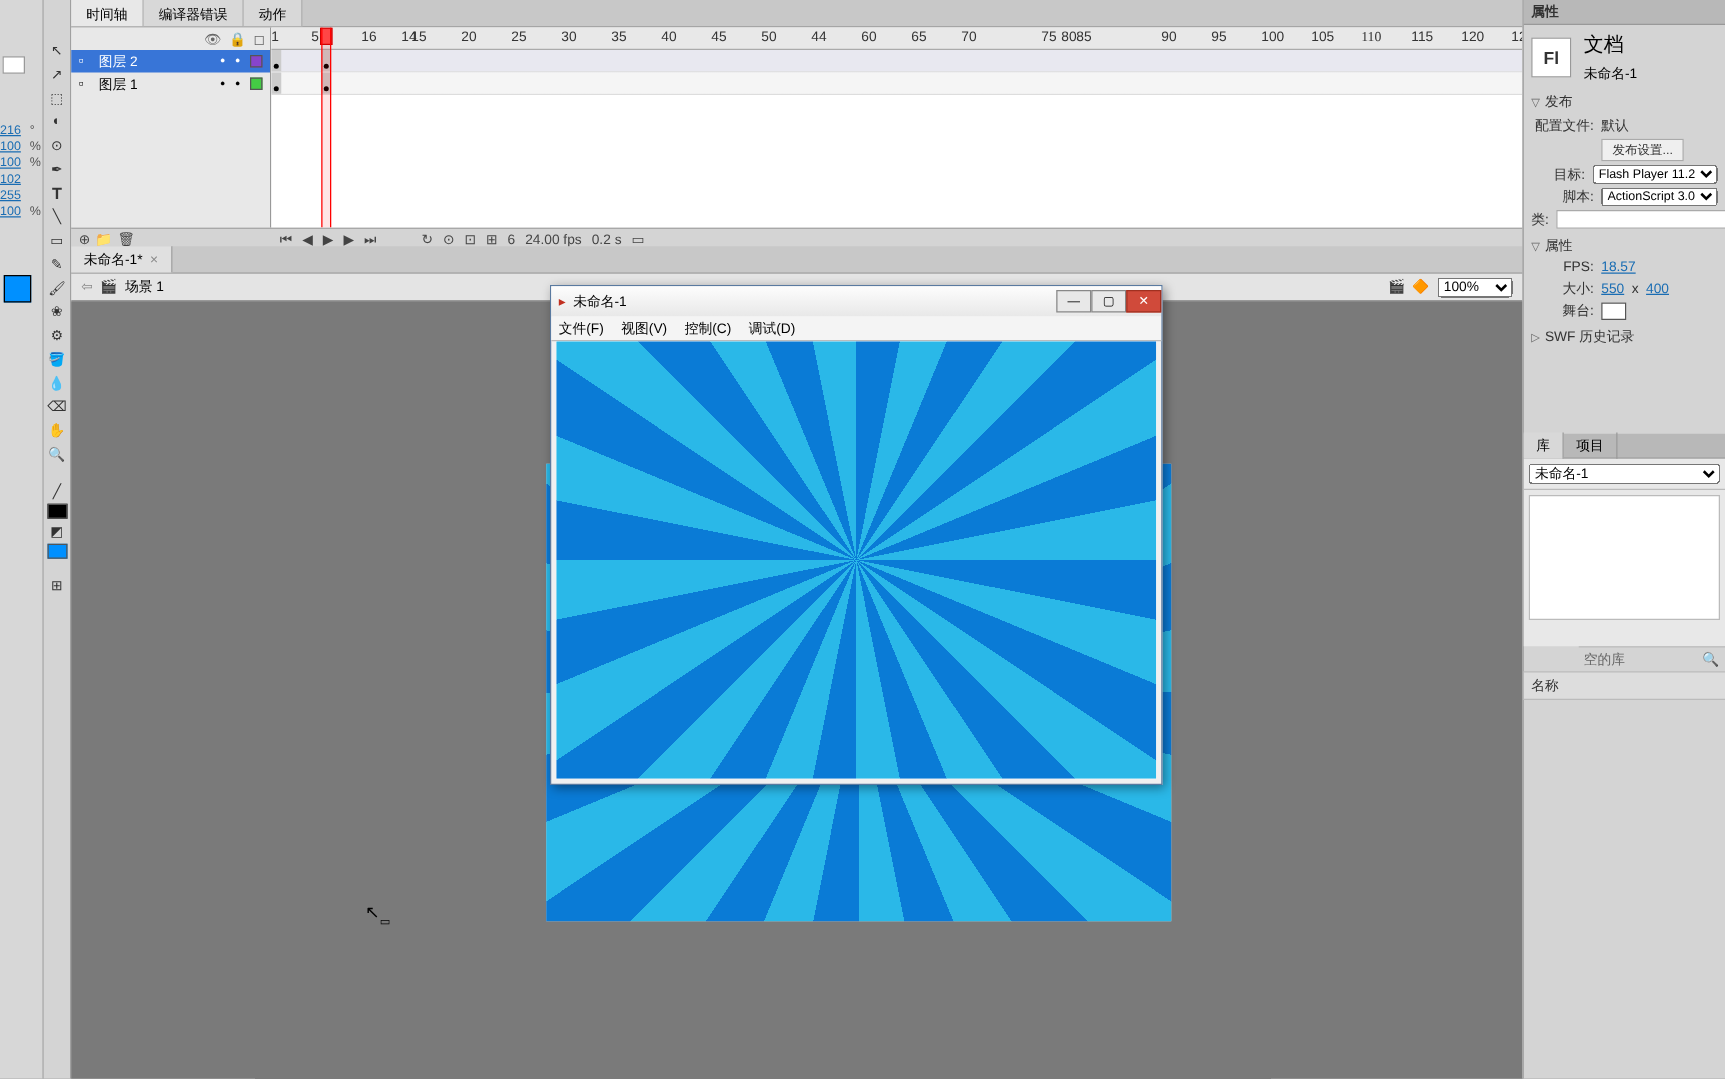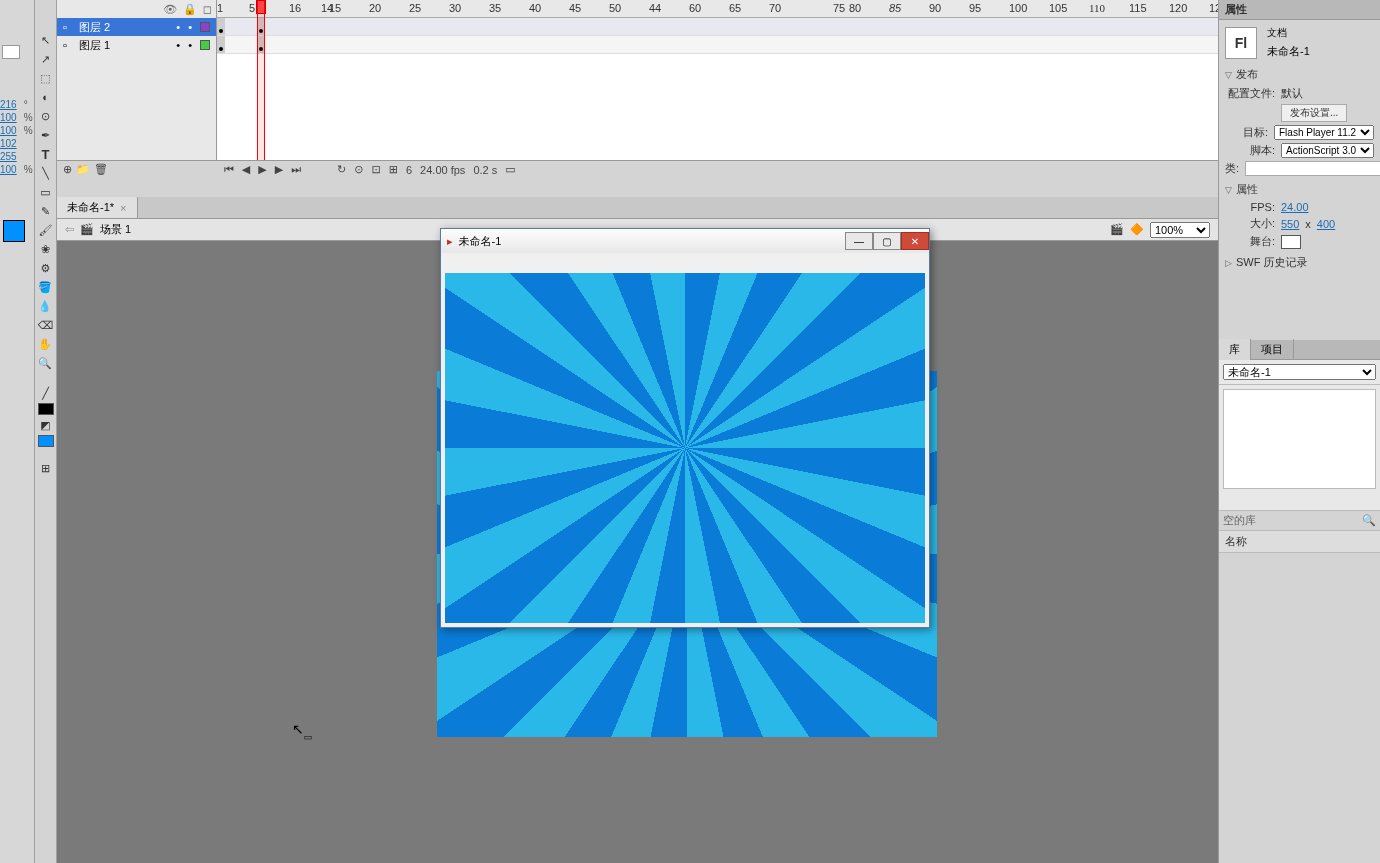--- a/index.html
+++ b/index.html
@@ -87,21 +87,21 @@
 .prop-row .swatch-small { width: 20px; height: 14px; background: #fff; border: 1px solid #555; cursor: pointer; }
 .prop-row select { font-size: 10px; flex: 1; }
 .prop-row input[type="text"] { font-size: 10px; flex: 1; border: 1px solid #aaa; padding: 1px 3px; }
 
 .lib-header { height: 20px; background: #b8b8b8; border-bottom: 1px solid #999; display: flex; align-items: center; }
 .lib-header .tab { padding: 3px 10px; border-right: 1px solid #999; cursor: pointer; }
 .lib-header .tab.active { background: #d8d8d8; }
 .lib-body { background: #e8e8e8; height: 150px; }
 .lib-doc-select { padding: 4px; border-bottom: 1px solid #bbb; }
 .lib-doc-select select { width: 100%; font-size: 11px; }
-.lib-search { display: flex; align-items: center; padding: 2px 4px; border-top: 1px solid #bbb; font-size: 10px; color: #666; }
+.lib-search { display: flex; align-items: center; padding: 2px 4px; border-top: 1px solid #bbb; font-size: 10px; color: #666; margin-left: 44px; }
 .lib-name-header { padding: 3px 6px; border-bottom: 1px solid #bbb; border-top: 1px solid #bbb; font-size: 11px; color: #333; background: #ddd; }
 
 .cursor-icon { position: absolute; left: 235px; top: 480px; font-size: 14px; color: #000; pointer-events: none; }
 </style>
 </head>
 <body>
 
 <div class="left-strip">
   <div class="dropdown-small"></div>
   <div class="nums">
@@ -138,20 +138,25 @@
   <div class="sep"></div>
   <div class="tool">╱</div>
   <div class="tool" style="background:#000;width:16px;height:12px;border:1px solid #555"></div>
   <div class="tool">◩</div>
   <div class="tool" style="background:#0090ff;width:16px;height:12px;border:1px solid #555"></div>
   <div class="sep"></div>
   <div class="tool">⊞</div>
 </div>
 
 <div class="timeline-area">
+  <div class="timeline-tabs">
+      <div class="tab active">时间轴</div>
+      <div class="tab">编译器错误</div>
+      <div class="tab">动作</div>
+    </div>
   <div class="timeline-body">
     <div class="layer-panel">
       <div class="layer-header">
         <span>👁</span>
         <span>🔒</span>
         <span>◻</span>
       </div>
       <div id="layers">
           <div class="layer-row selected">
             <span class="icon">▫</span>
@@ -185,21 +190,21 @@
           <span class="tick" style="left: 272px;">35</span>
           <span class="tick" style="left: 312px;">40</span>
           <span class="tick" style="left: 352px;">45</span>
           <span class="tick" style="left: 392px;">50</span>
           <span class="tick" style="left: 432px;">44</span>
           <span class="tick" style="left: 472px;">60</span>
           <span class="tick" style="left: 512px;">65</span>
           <span class="tick" style="left: 552px;">70</span>
           <span class="tick" style="left: 616px;">75</span>
           <span class="tick" style="left: 632px;">80</span>
-          <span class="tick" style="left: 672px; font-style: italic;">85</span>
+          <span class="tick" style="left: 644px;">85</span>
           <span class="tick" style="left: 712px;">90</span>
           <span class="tick" style="left: 752px;">95</span>
           <span class="tick" style="left: 792px;">100</span>
           <span class="tick" style="left: 832px;">105</span>
           <span class="tick" style="left: 872px; font-family: Liberation Serif, serif;">110</span>
           <span class="tick" style="left: 912px;">115</span>
           <span class="tick" style="left: 952px;">120</span>
           <span class="tick" style="left: 992px;">125</span>
           <span class="tick" style="left: 104px;">14</span>
           <div class="playhead-top" style="left: 39px;"></div>
@@ -279,32 +284,38 @@
 <div class="preview-window">
   <div class="preview-title">
     <span style="color:#c03020">▸</span>
     <span>未命名-1</span>
     <div class="win-btns">
       <div class="win-btn">—</div>
       <div class="win-btn">▢</div>
       <div class="win-btn close">✕</div>
     </div>
   </div>
+  <div class="preview-menu" id="preview-menu">
+      <span>文件(F)</span>
+      <span>视图(V)</span>
+      <span>控制(C)</span>
+      <span>调试(D)</span>
+    </div>
   <div class="preview-content">
     <div class="sunburst" id="preview-sunburst" style="background: conic-gradient(rgb(10, 123, 214) 0deg, rgb(10, 123, 214) 11.25deg, rgb(42, 184, 232) 11.25deg, rgb(42, 184, 232) 22.5deg, rgb(10, 123, 214) 22.5deg, rgb(10, 123, 214) 33.75deg, rgb(42, 184, 232) 33.75deg, rgb(42, 184, 232) 45deg, rgb(10, 123, 214) 45deg, rgb(10, 123, 214) 56.25deg, rgb(42, 184, 232) 56.25deg, rgb(42, 184, 232) 67.5deg, rgb(10, 123, 214) 67.5deg, rgb(10, 123, 214) 78.75deg, rgb(42, 184, 232) 78.75deg, rgb(42, 184, 232) 90deg, rgb(10, 123, 214) 90deg, rgb(10, 123, 214) 101.25deg, rgb(42, 184, 232) 101.25deg, rgb(42, 184, 232) 112.5deg, rgb(10, 123, 214) 112.5deg, rgb(10, 123, 214) 123.75deg, rgb(42, 184, 232) 123.75deg, rgb(42, 184, 232) 135deg, rgb(10, 123, 214) 135deg, rgb(10, 123, 214) 146.25deg, rgb(42, 184, 232) 146.25deg, rgb(42, 184, 232) 157.5deg, rgb(10, 123, 214) 157.5deg, rgb(10, 123, 214) 168.75deg, rgb(42, 184, 232) 168.75deg, rgb(42, 184, 232) 180deg, rgb(10, 123, 214) 180deg, rgb(10, 123, 214) 191.25deg, rgb(42, 184, 232) 191.25deg, rgb(42, 184, 232) 202.5deg, rgb(10, 123, 214) 202.5deg, rgb(10, 123, 214) 213.75deg, rgb(42, 184, 232) 213.75deg, rgb(42, 184, 232) 225deg, rgb(10, 123, 214) 225deg, rgb(10, 123, 214) 236.25deg, rgb(42, 184, 232) 236.25deg, rgb(42, 184, 232) 247.5deg, rgb(10, 123, 214) 247.5deg, rgb(10, 123, 214) 258.75deg, rgb(42, 184, 232) 258.75deg, rgb(42, 184, 232) 270deg, rgb(10, 123, 214) 270deg, rgb(10, 123, 214) 281.25deg, rgb(42, 184, 232) 281.25deg, rgb(42, 184, 232) 292.5deg, rgb(10, 123, 214) 292.5deg, rgb(10, 123, 214) 303.75deg, rgb(42, 184, 232) 303.75deg, rgb(42, 184, 232) 315deg, rgb(10, 123, 214) 315deg, rgb(10, 123, 214) 326.25deg, rgb(42, 184, 232) 326.25deg, rgb(42, 184, 232) 337.5deg, rgb(10, 123, 214) 337.5deg, rgb(10, 123, 214) 348.75deg, rgb(42, 184, 232) 348.75deg, rgb(42, 184, 232) 360deg);"></div>
   </div>
 </div>
 
 <div class="right-panels">
   <div class="panel-header">属性</div>
   <div class="props-body">
     <div class="doc-icon-row">
       <div class="fl-icon">Fl</div>
       <div>
-        <div style="font-size:10px">文档</div>
+        <div style="font-size:16px">文档</div>
         <div style="font-size:11px;margin-top:4px">未命名-1</div>
       </div>
     </div>
     <div class="section-title">
         <span>发布</span>
       </div>
     <div class="prop-row">
       <span class="label">配置文件:</span>
       <span>默认</span>
     </div>
@@ -322,21 +333,21 @@
     </div>
     <div class="prop-row">
       <span class="label">类:</span>
       <input type="text" style="">
     </div>
     <div class="section-title">
         <span>属性</span>
       </div>
     <div class="prop-row">
       <span class="label">FPS:</span>
-      <span class="val">24.00</span>
+      <span class="val">18.57</span>
     </div>
     <div class="prop-row">
       <span class="label">大小:</span>
       <span class="val">550</span>
       <span>x</span>
       <span class="val">400</span>
     </div>
     <div class="prop-row">
       <span class="label">舞台:</span>
       <div class="swatch-small"></div>

